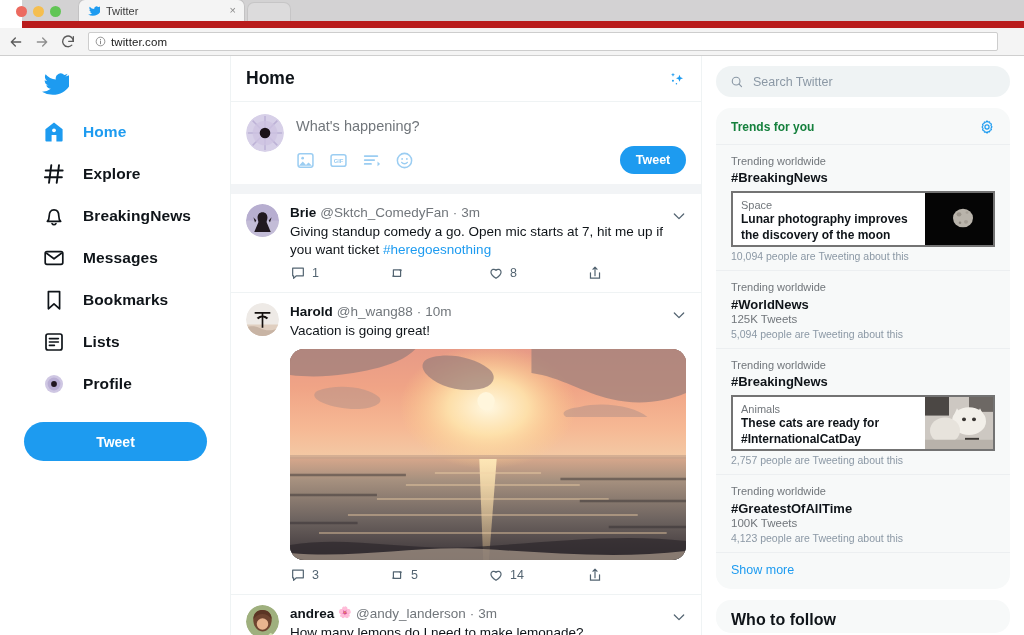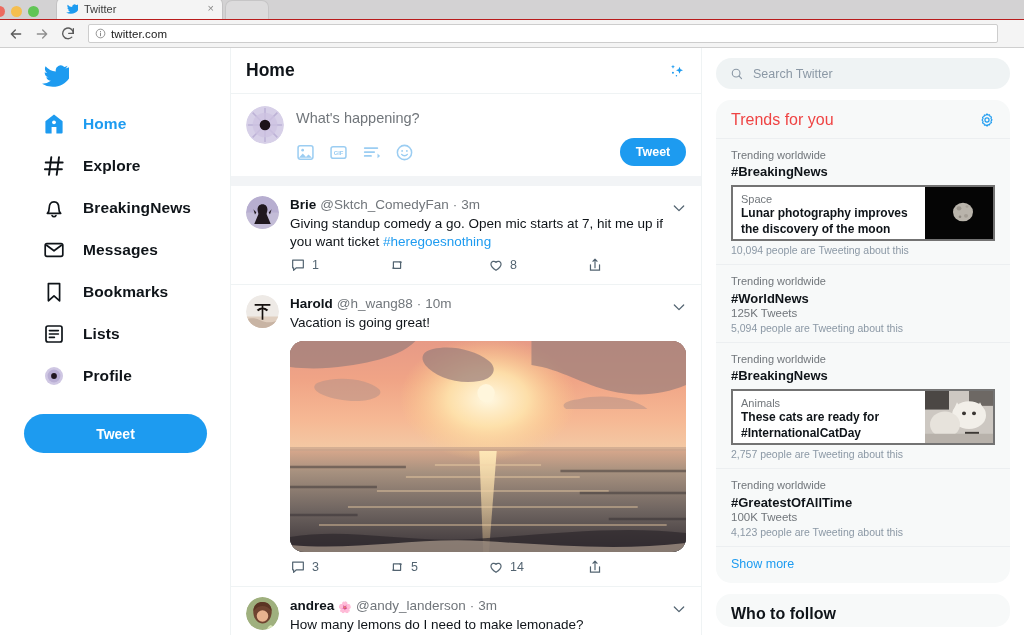--- a/index.html
+++ b/index.html
@@ -5,22 +5,22 @@
   * { box-sizing: border-box; margin: 0; padding: 0; }
   html, body {
     width: 1024px; height: 635px;
     font-family: "Liberation Sans", sans-serif;
     background: #ffffff; overflow: hidden;
   }
 
   
   .browser { width: 1024px; height: 635px; display: flex; flex-direction: column; }
   .tabstrip {
-    height: 20px; background: #d3d2d3; position: relative; flex: none;
-    display: flex; align-items: flex-end; border-bottom: 1px solid #b91c1c;
+    height: 28px; background: #d3d2d3; position: relative; flex: none;
+    display: flex; align-items: flex-end; border-bottom: 7px solid #b91c1c; margin-left: 22px;
   }
   .lights { position: absolute; left: -6px; top: 6px; display: flex; gap: 6px; }
   .light { width: 11px; height: 11px; border-radius: 50%; }
   .l-red { background: #ec6a5f; }
   .l-yel { background: #f5be4f; }
   .l-grn { background: #61c555; }
   .tab {
     margin-left: 56px; width: 167px; height: 22px; background: #f4f4f4;
     border-top-left-radius: 7px; border-top-right-radius: 7px;
     display: flex; align-items: center; padding: 0 8px; gap: 6px;
@@ -110,21 +110,21 @@
     color: #fff; font-size: 12.5px; font-weight: bold; border: none;
     cursor: pointer; font-family: inherit;
   }
 
   .tweet {
     display: flex; gap: 11px; padding: 10px 15px 4px 15px;
     border-bottom: 1px solid #eff3f4; position: relative;
   }
   .tweet-body { flex: 1; min-width: 0; }
   .tweet-head {
-    display: flex; align-items: flex-end; gap: 4px; font-size: 13.5px;
+    display: flex; align-items: flex-start; gap: 4px; font-size: 13.5px;
     line-height: 1.3; flex-wrap: nowrap;
   }
   .t-name { font-weight: bold; color: #0f1419; }
   .t-badge { font-size: 11px; }
   .t-handle, .t-dot, .t-time { color: #71767b; }
   .tweet-text {
     font-size: 13.5px; color: #0f1419; line-height: 1.33; margin-top: 1px;
     word-wrap: break-word;
   }
   .tweet-text .hash { color: #1d9bf0; }
@@ -154,21 +154,21 @@
     height: 31px; border-radius: 17px; background: #eff3f4; display: flex;
     align-items: center; gap: 9px; padding: 0 14px; flex: none;
   }
   .search-ico { width: 14px; height: 14px; color: #8b98a5; flex: none; }
   .search-ph { font-size: 12.5px; color: #8b98a5; }
   .card { background: #f7f9f9; border-radius: 15px; flex: none; overflow: hidden; }
   .card-head {
     display: flex; align-items: center; justify-content: space-between;
     padding: 11px 15px 9px 15px;
   }
-  .card-title { font-size: 16px; font-weight: normal; color: #ef4444; }
+  .card-title { font-size: 12px; font-weight: bold; color: #15803d; }
   .gear { width: 16px; height: 16px; color: #1d9bf0; cursor: pointer; }
   .trend { padding: 9px 15px 8px 15px; border-top: 1px solid #eceff1; cursor: pointer; }
   .trend-cat { font-size: 11px; color: #71767b; line-height: 1.4; }
   .trend-tag { font-size: 13px; font-weight: bold; color: #0f1419; margin-top: 1px; }
   .trend-count { font-size: 11.5px; color: #71767b; margin-top: 1px; }
   .trend-meta { font-size: 10.5px; color: #8b98a5; margin-top: 3px; }
   .promo {
     margin-top: 6px; border: 2px solid #737373; border-radius: 0;
     overflow: hidden; display: flex; background: #fff; height: 56px;
   }

